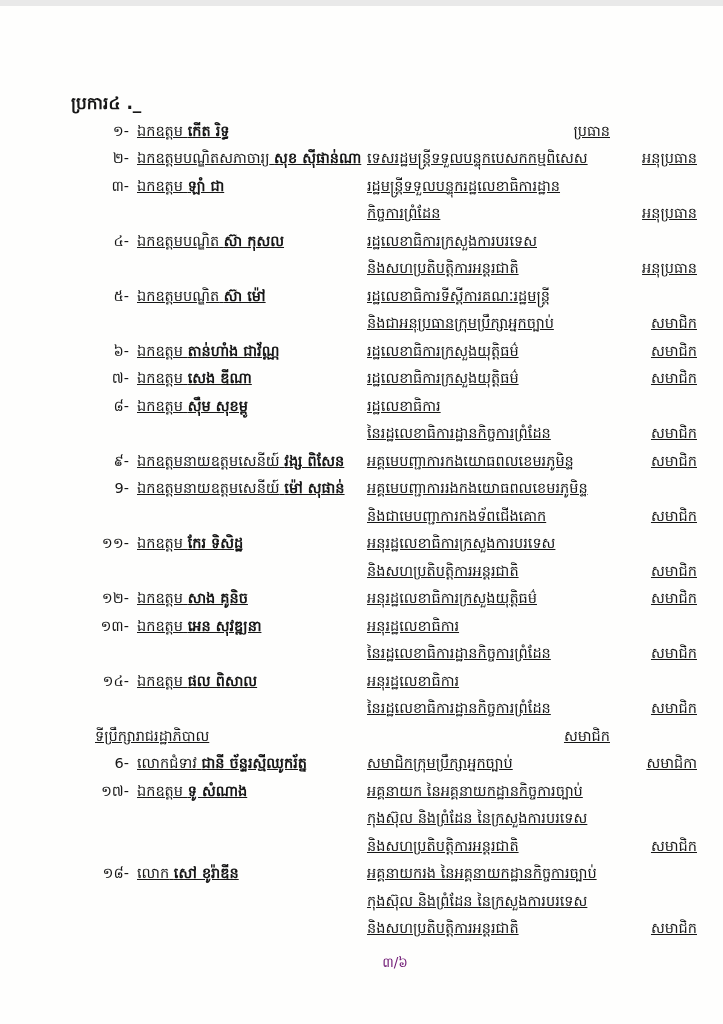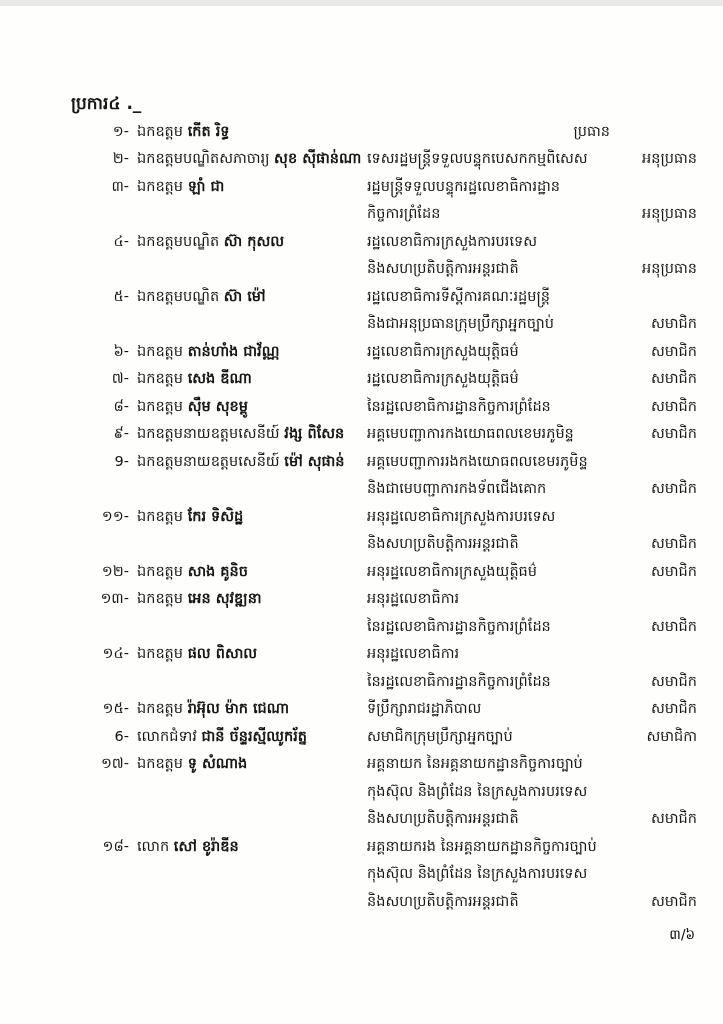--- a/index.html
+++ b/index.html
@@ -16,21 +16,21 @@
     line-height:27.5px;
     overflow:hidden;
   }
   .heading{
     font-weight:bold;
     font-size:17px;
     margin-left:-24px;
     white-space:nowrap;
   }
   .intro{white-space:nowrap;}
-  .members{margin-top:0;}
+  .members{margin-top:0;text-decoration:underline;}
   .member{
     display:grid;
     grid-template-columns:272px 243px 1fr;
     align-items:start;
   }
   .cell-left{white-space:nowrap;}
   .num{
     display:inline-block;
     width:34px;
     text-align:right;
@@ -42,23 +42,23 @@
   .cell-role .role-line{white-space:nowrap;}
   .cell-pos{
     align-self:end;
     white-space:nowrap;
     text-align:right;
     padding-left:2px;
   }
   .page-number{
     margin-top:6px;
     width:600px;
-    text-align:right;
+    text-align:center;
     font-size:13.5px;
-    color:#000000;
+    color:#701a75;
   }
 </style>
 </head>
 <body>
 
 <div class="page">
   <div class="heading">ប្រការ៤ ._</div>
 
   <div class="members">
   <div class="member">
@@ -129,20 +129,21 @@
           <div class="role-line">រដ្ឋលេខាធិការក្រសួងយុត្តិធម៌</div>
         </div>
     <div class="cell-pos">សមាជិក</div>
   </div>
 
   <div class="member">
     <div class="cell-left">
       <span class="num">៨-</span><span class="ttl">ឯកឧត្តម</span> <span class="name">ស៊ឹម សុខម្ពូ</span>
     </div>
     <div class="cell-role">
+          <div class="role-line">រដ្ឋលេខាធិការ</div>
           <div class="role-line">នៃរដ្ឋលេខាធិការដ្ឋានកិច្ចការព្រំដែន</div>
         </div>
     <div class="cell-pos">សមាជិក</div>
   </div>
 
   <div class="member">
     <div class="cell-left">
       <span class="num">៩-</span><span class="ttl">ឯកឧត្តមនាយឧត្តមសេនីយ៍</span> <span class="name">វង្ស ពិសែន</span>
     </div>
     <div class="cell-role">
@@ -199,23 +200,20 @@
       <span class="num">១៤-</span><span class="ttl">ឯកឧត្តម</span> <span class="name">ផល ពិសាល</span>
     </div>
     <div class="cell-role">
           <div class="role-line">អនុរដ្ឋលេខាធិការ</div>
           <div class="role-line">នៃរដ្ឋលេខាធិការដ្ឋានកិច្ចការព្រំដែន</div>
         </div>
     <div class="cell-pos">សមាជិក</div>
   </div>
 
   <div class="member">
-    <div class="cell-left">
-      <span class="num">១៥-</span><span class="ttl">ឯកឧត្តម</span> <span class="name">រ៉ាអ៊ុល ម៉ាក ជេណា</span>
-    </div>
     <div class="cell-role">
           <div class="role-line">ទីប្រឹក្សារាជរដ្ឋាភិបាល</div>
         </div>
     <div class="cell-pos">សមាជិក</div>
   </div>
 
   <div class="member">
     <div class="cell-left">
       <span class="num">6-</span><span class="ttl">លោកជំទាវ</span> <span class="name">ជានី ច័ន្ទរស្មីឈូករ័ត្ន</span>
     </div>

